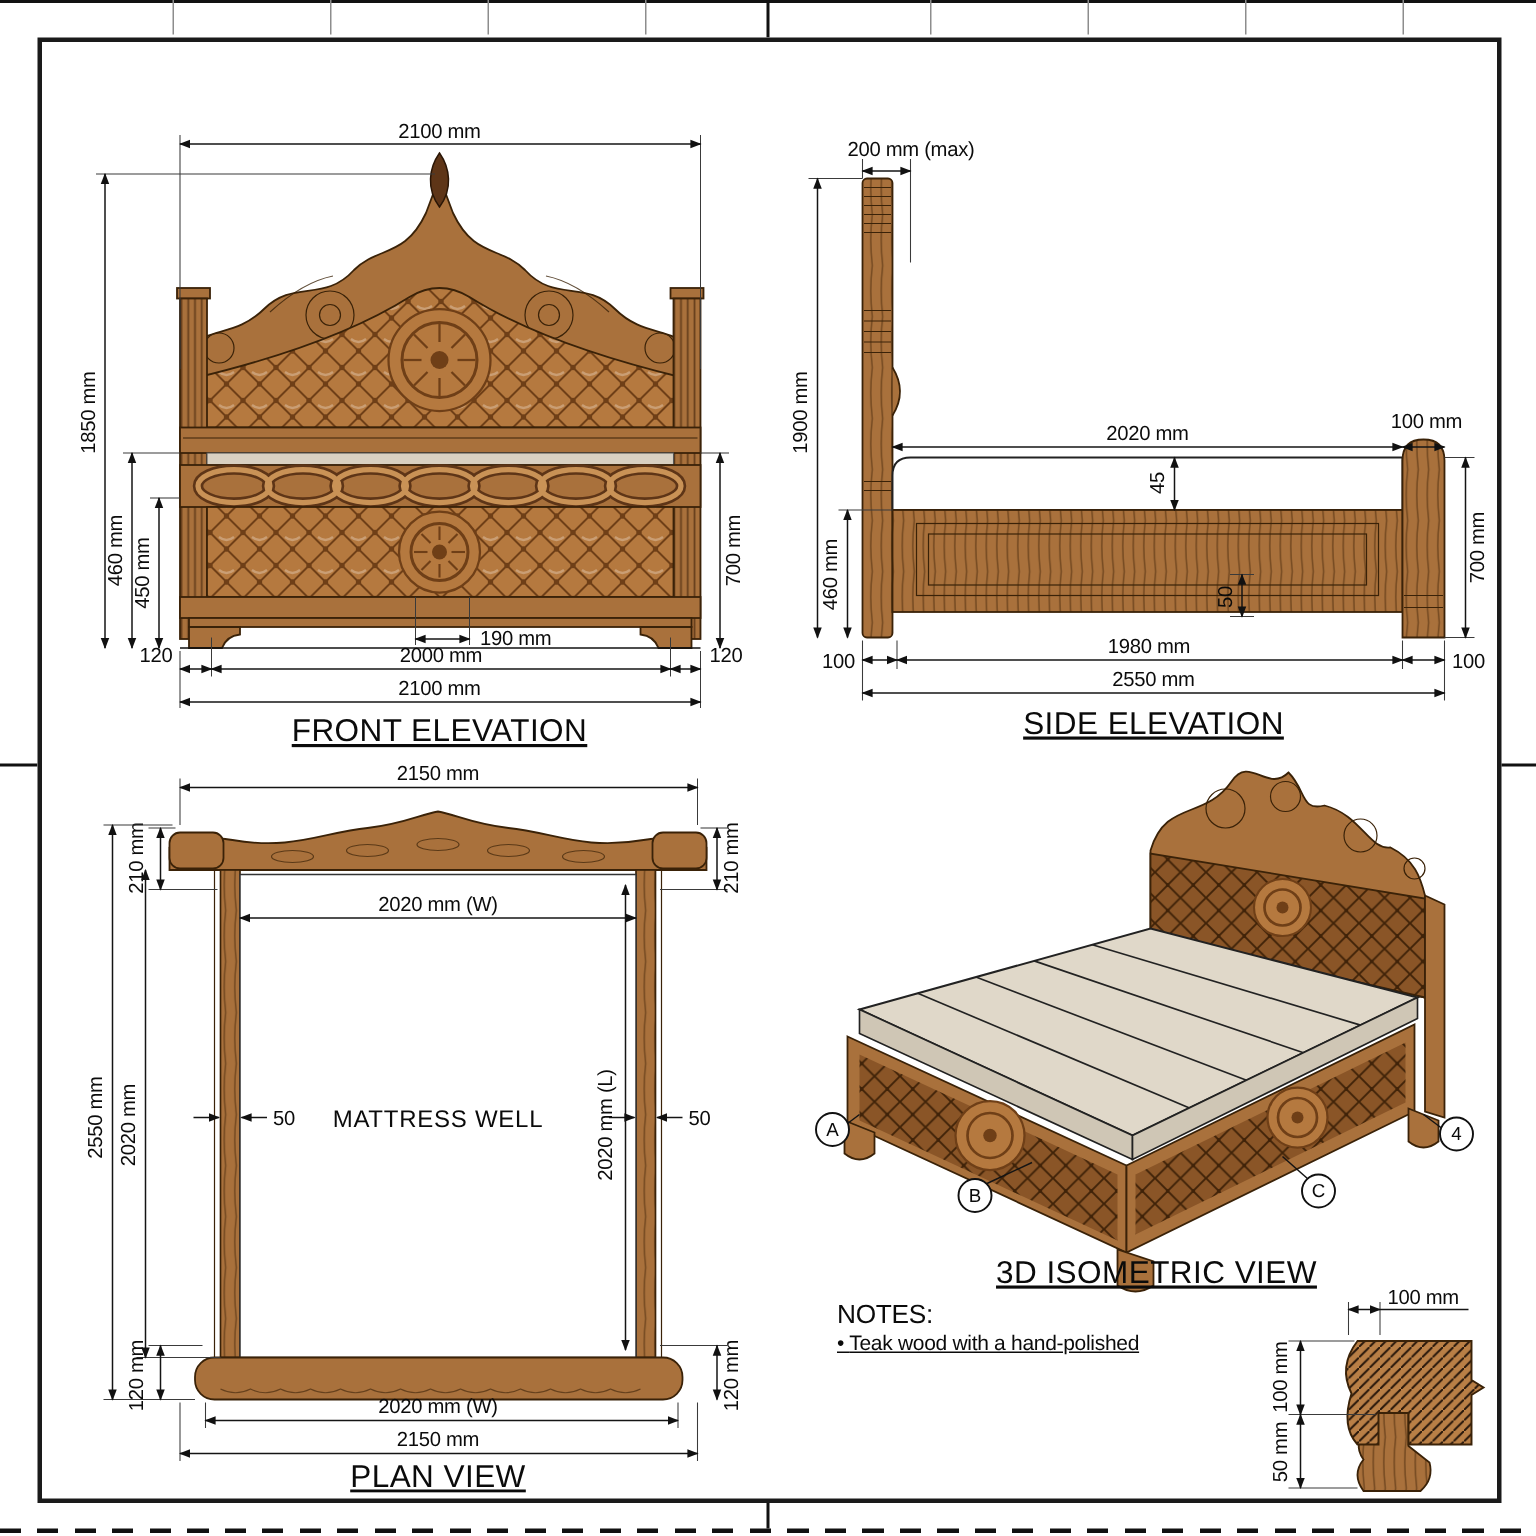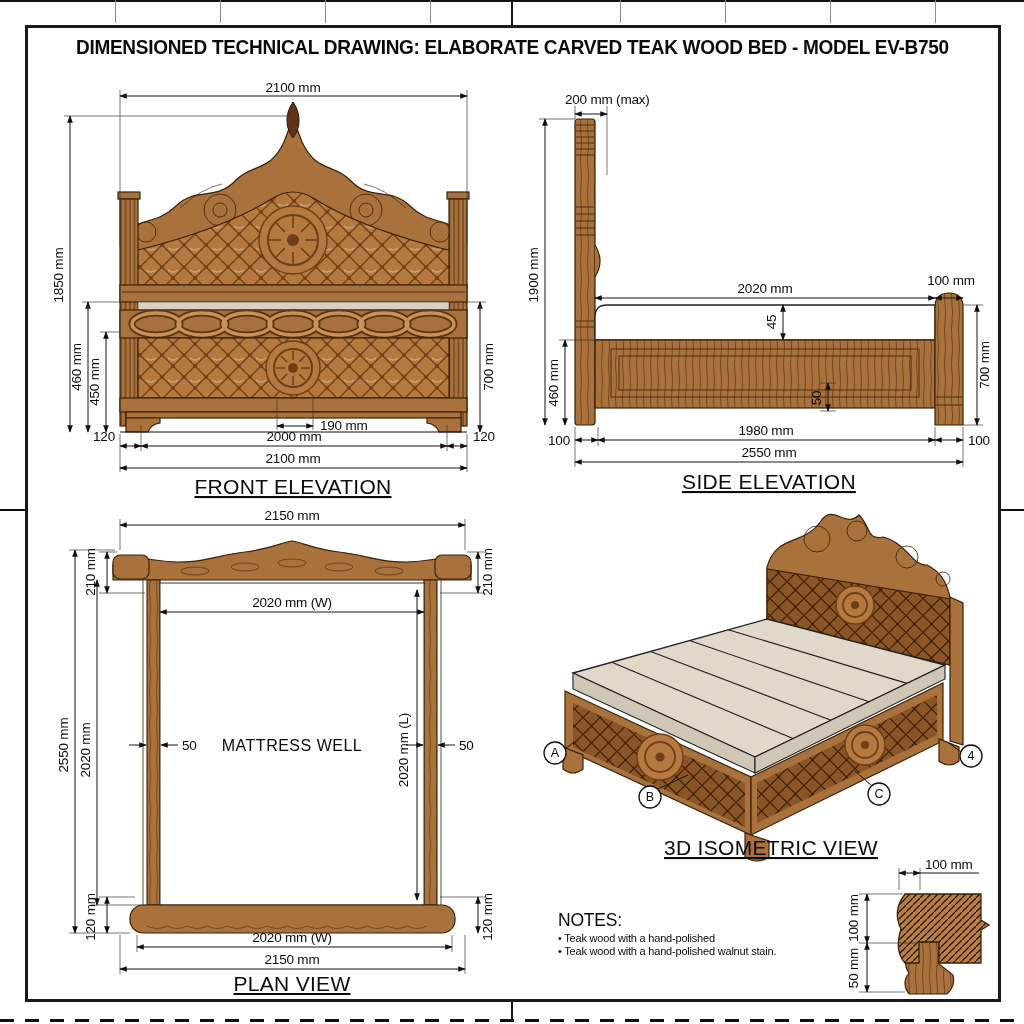--- a/index.html
+++ b/index.html
@@ -7,23 +7,23 @@
   .sheet{position:relative;width:1024px;height:1024px;background:#fff;}
   .frame{position:absolute;left:25px;top:25px;width:970px;height:971px;border:3px solid #1a1a1a;background:#fff;}
   .edge-top{position:absolute;left:0;top:0;width:100%;height:2px;background:#111;}
   .edge-bottom{position:absolute;left:0;top:1019px;width:100%;height:3px;
     background:repeating-linear-gradient(90deg,#111 0 14px,transparent 14px 25px);}
   .tick-t{position:absolute;top:0;width:1px;height:23px;background:#8d8d8d;}
   .tick-c{position:absolute;background:#111;}
   .title-wrap{position:absolute;left:0;top:36px;width:100%;text-align:center;}
   .title{display:inline-block;font-weight:700;font-size:20px;letter-spacing:-.3px;transform:scaleX(.95);white-space:nowrap;}
   .view{position:absolute;}
-  .notes{position:absolute;left:558px;top:910px;width:300px;}
+  .notes{position:absolute;left:558px;top:866px;width:300px;}
   .notes-h{font-size:17.5px;letter-spacing:-.2px;margin-bottom:1px;}
-  .notes-list{list-style:none;margin:0;padding:0;font-size:11px;letter-spacing:-.2px;line-height:1.13;}
+  .notes-list{list-style:none;margin:0;padding:0;font-size:14px;letter-spacing:-.2px;line-height:1.13;text-decoration:underline;}
   .notes-list li{padding-left:14px;text-indent:-14px;margin:0 0 1px 0;}
   .notes-list li::before{content:"• ";}
   svg text{font-family:"Liberation Sans",sans-serif;}
   .dt{font-size:13.5px;fill:#0b0b0b;letter-spacing:-.2px;}
   .mid{text-anchor:middle;}
   .end{text-anchor:end;}
   .vt{font-size:21px;fill:#0b0b0b;text-anchor:middle;text-decoration:underline;letter-spacing:.3px;}
   .dim{stroke:#141414;stroke-width:1;fill:none;}
   .ext{stroke:#3a3a3a;stroke-width:.7;fill:none;}
   .wood{fill:var(--wood);stroke:var(--outline);stroke-width:1.2;}
@@ -46,21 +46,20 @@
   <div class="tick-t" style="left:725px"></div>
   <div class="tick-t" style="left:830px"></div>
   <div class="tick-t" style="left:935px"></div>
   <div class="tick-c" style="left:511px;top:0;width:2px;height:25px"></div>
   <div class="tick-c" style="left:511px;top:998px;width:2px;height:21px"></div>
   <div class="tick-c" style="left:0;top:509px;width:25px;height:2px"></div>
   <div class="tick-c" style="left:998px;top:509px;width:26px;height:2px"></div>
 
   <div class="frame"></div>
 
-  <div class="title-wrap"><span class="title">DIMENSIONED TECHNICAL DRAWING: ELABORATE CARVED TEAK WOOD BED - MODEL EV-B750</span></div>
 
   <svg width="0" height="0" style="position:absolute" aria-hidden="true">
     <defs>
       <marker id="arr" viewBox="0 0 10 10" refX="9" refY="5" markerWidth="7.5" markerHeight="7.5" orient="auto-start-reverse">
         <path d="M0,1.2 L10,5 L0,8.8 Z" fill="#111"></path>
       </marker>
       <pattern id="tuft" width="22" height="22" patternUnits="userSpaceOnUse">
         <rect width="22" height="22" style="fill:var(--tuft)"></rect>
         <path d="M0,11 L11,0 L22,11 L11,22 Z" fill="none" style="stroke:var(--tuft-dark)" stroke-width="1.3"></path>
         <g style="fill:var(--tuft-dark)">
@@ -429,21 +428,20 @@
       <circle class="co" cx="456" cy="251" r="11"></circle>
       <text class="cot" x="456" y="255">4</text>
     </g>
     <text class="vt" x="256" y="350">3D ISOMETRIC VIEW</text>
   </svg>
 
   <div class="notes">
     <div class="notes-h">NOTES:</div>
     <ul class="notes-list">
       <li>Teak wood with a hand-polished</li>
-      <li>Teak wood with a hand-polished walnut stain.</li>
     </ul>
   </div>
 
   <svg class="view" style="left:843px;top:856px" width="155" height="140" viewBox="0 0 155 140">
     <g>
       <path d="M76,86 L96,86 L96,108 L110,119 Q113,130 104,138 L66,138 Q58,127 66,117 Q58,106 70,96 Z" fill="url(#grain)" style="stroke:var(--outline)" stroke-width="1.2"></path>
       <path d="M62,38 L138,38 L138,64 L146,69 L138,74 L138,107 L96,107 L96,86 L76,86 L76,107 L62,107 Q51,95 58,73 Q49,55 62,38 Z" fill="url(#hatch)" style="stroke:var(--outline)" stroke-width="1.3"></path>
     </g>
     <g>
       <line class="ext" x1="56" y1="34" x2="56" y2="12"></line>

